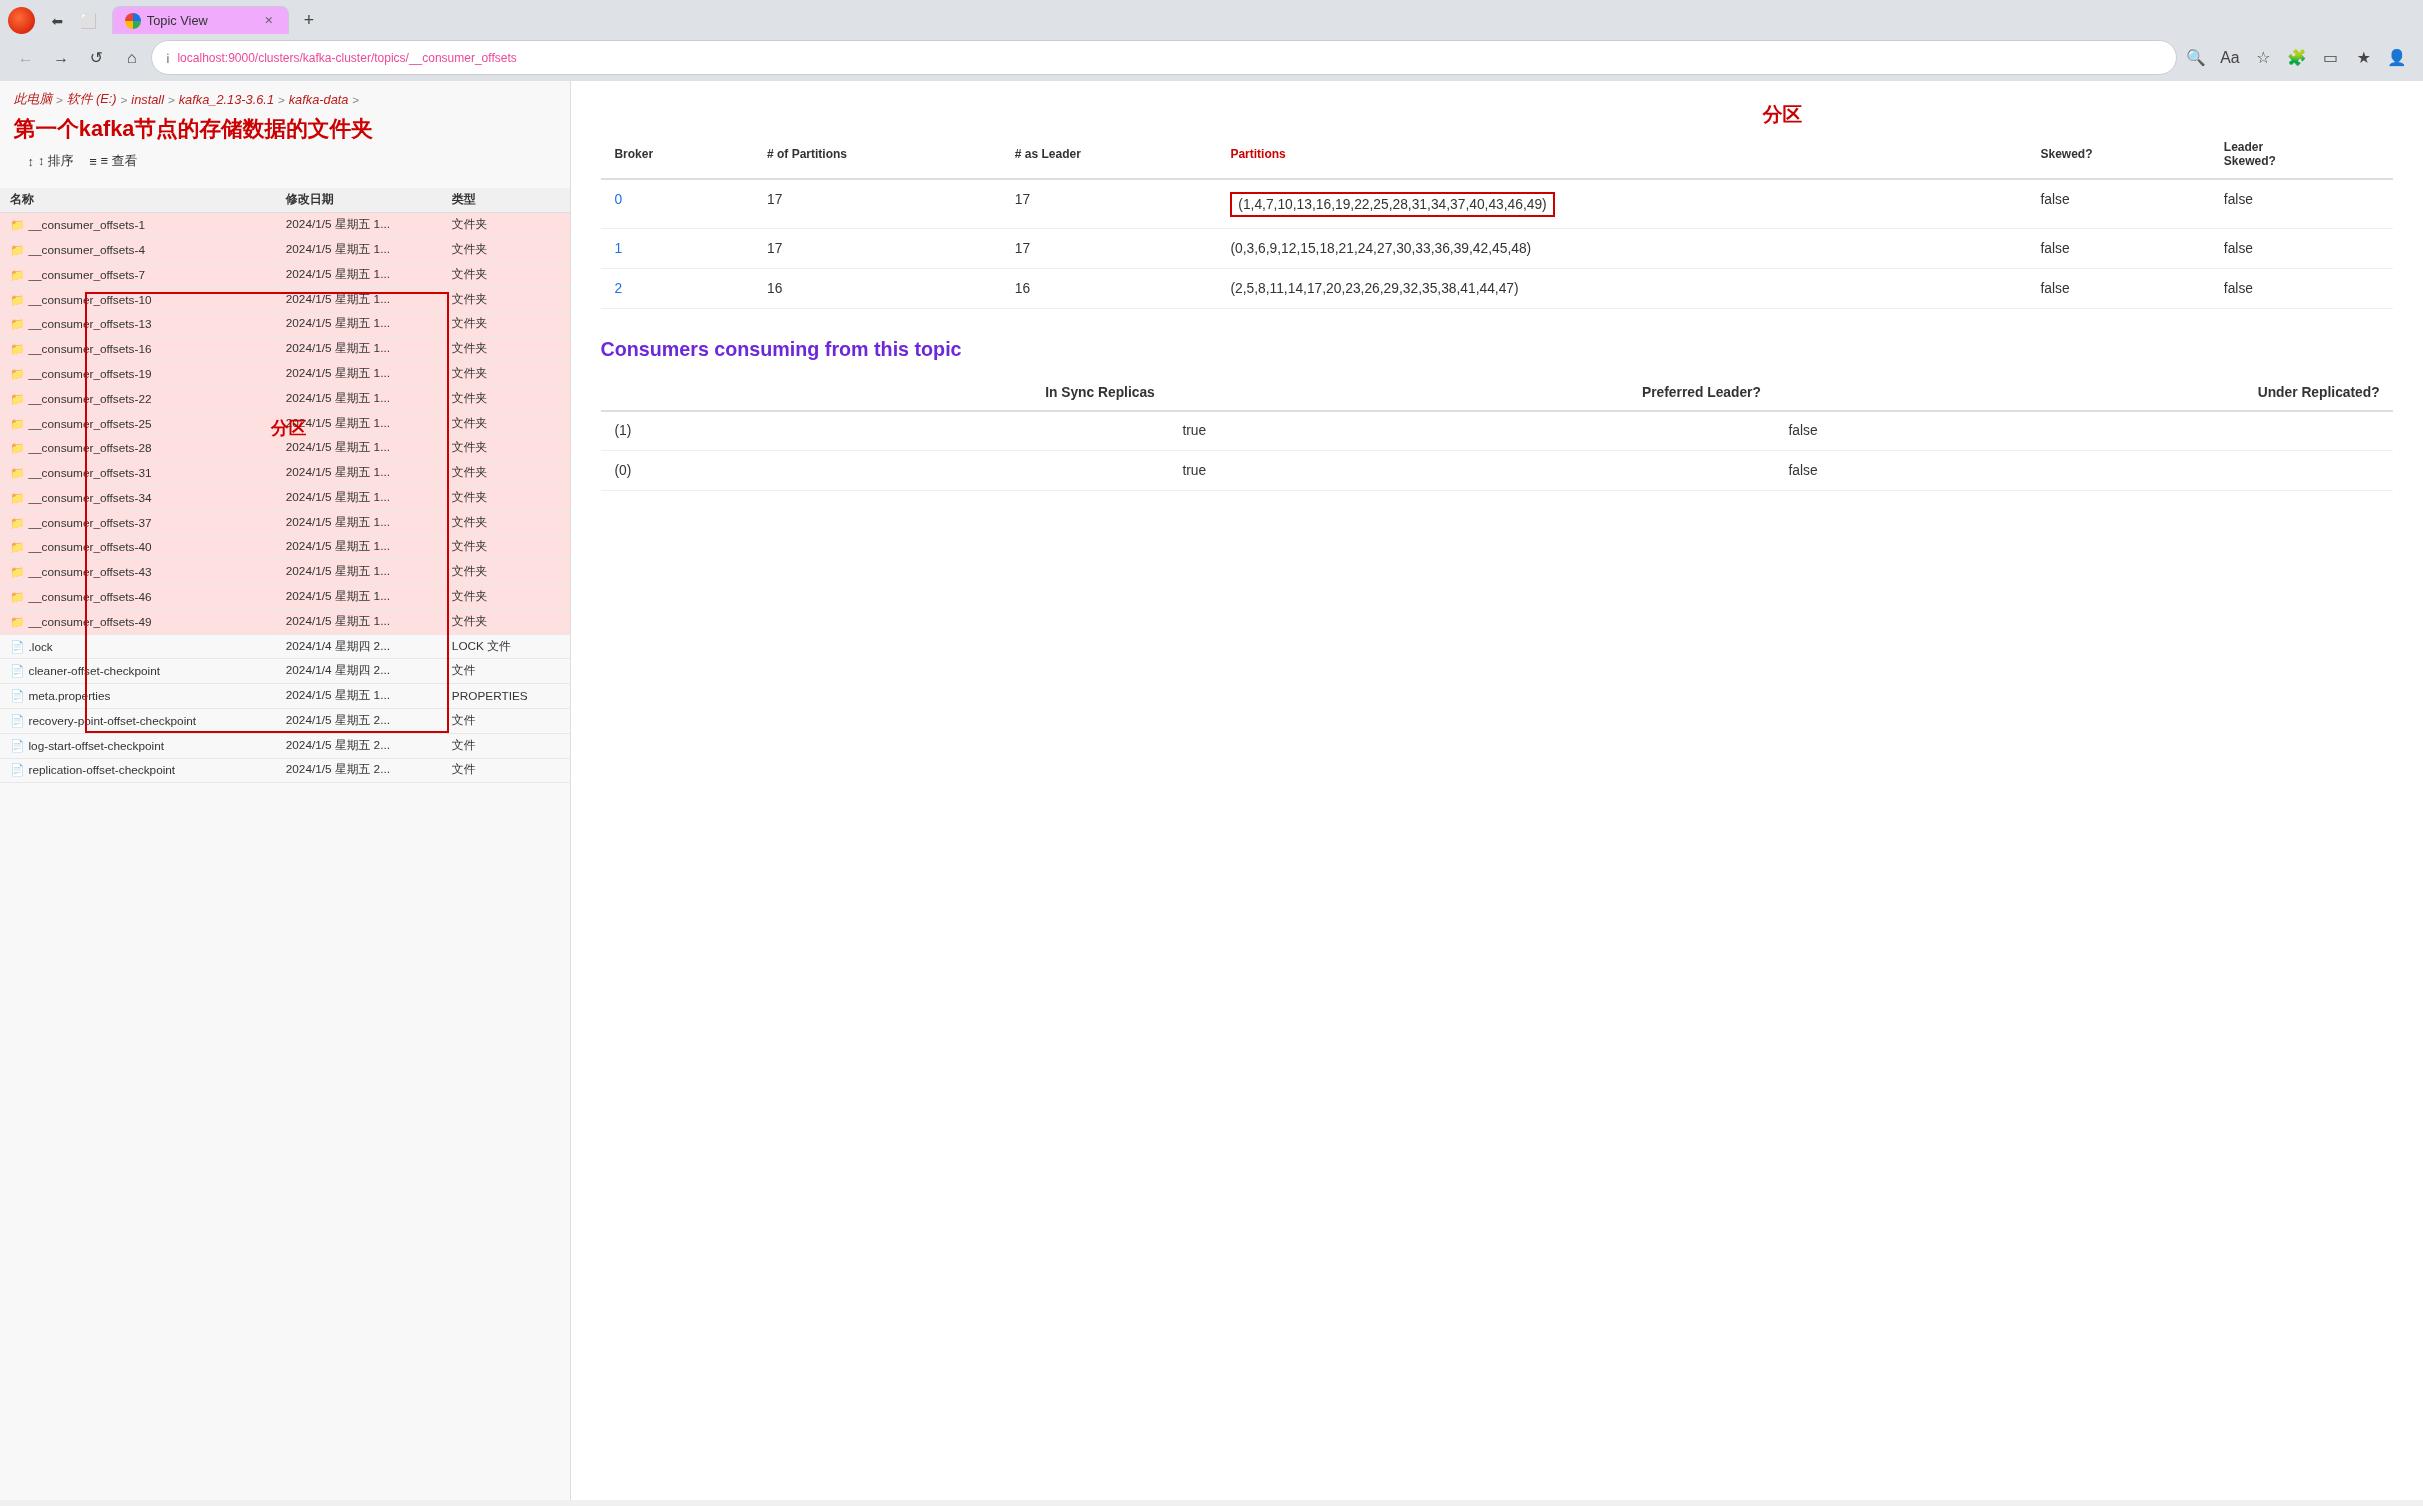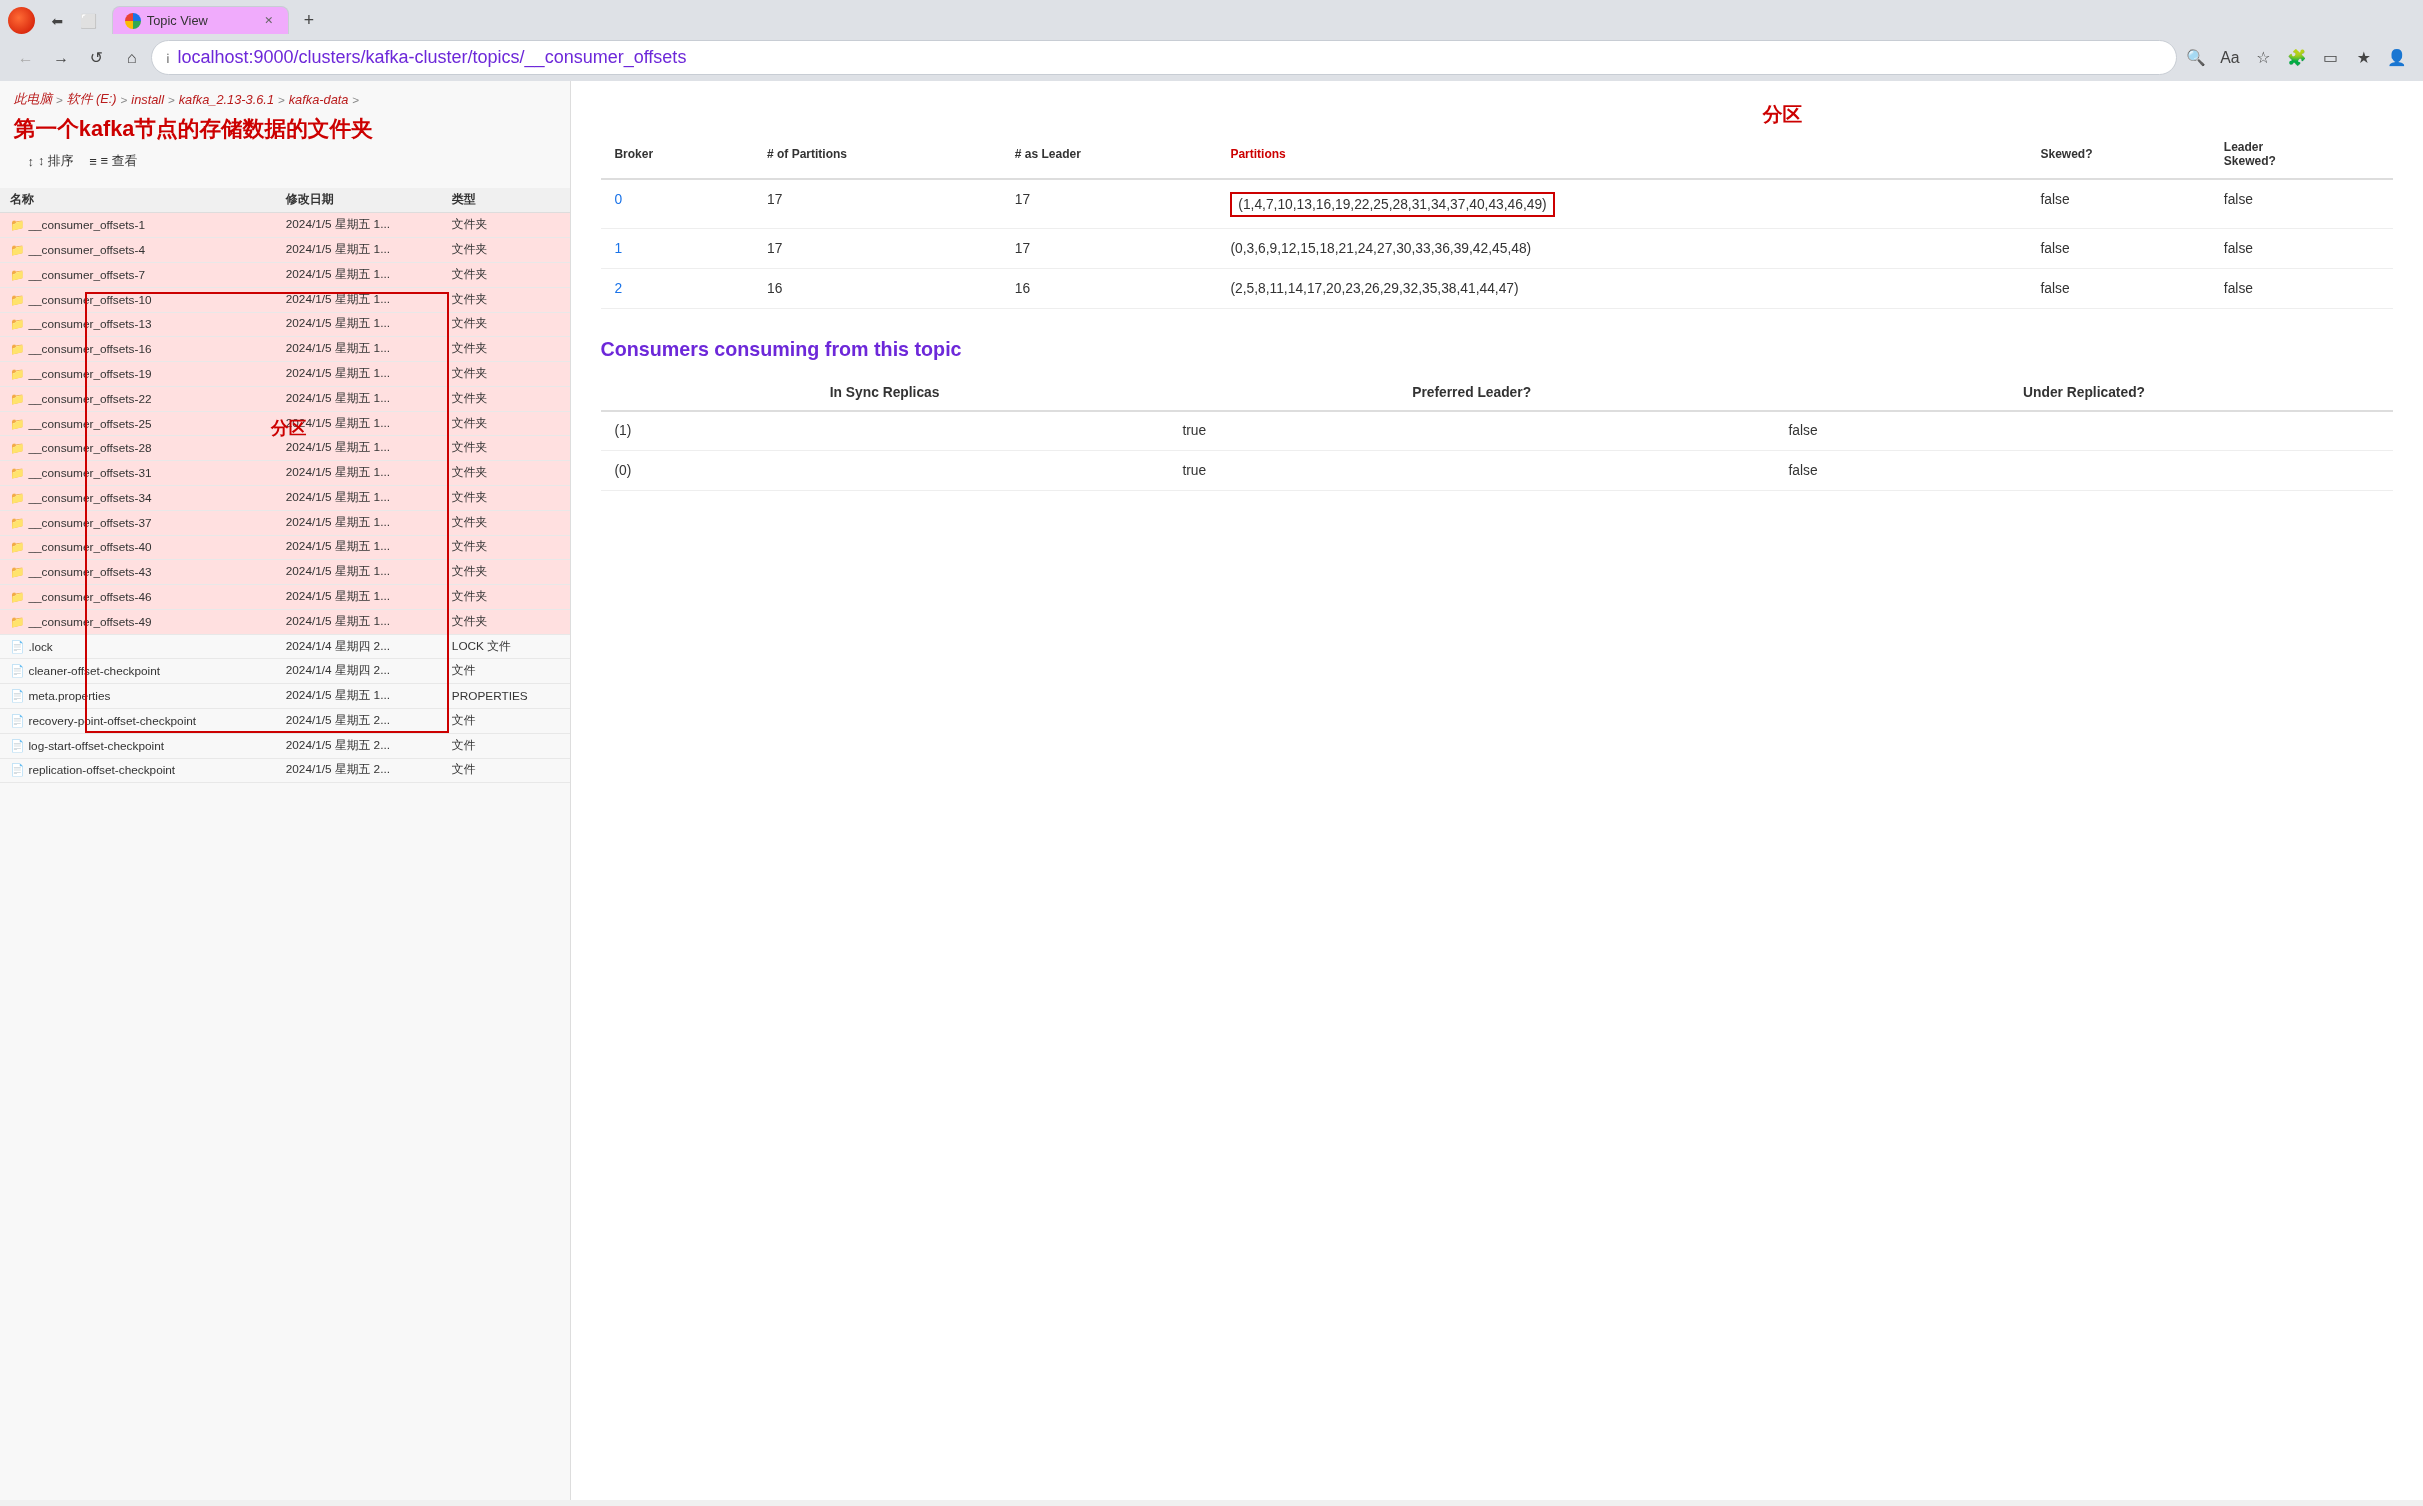--- a/index.html
+++ b/index.html
@@ -16,21 +16,21 @@
     .tab-favicon { width: 15.8px; height: 15.8px; border-radius: 50%; background: conic-gradient(#1a73e8 0deg 90deg, #34a853 90deg 180deg, #fbbc04 180deg 270deg, #ea4335 270deg 360deg); flex-shrink: 0; }
     .tab-label { flex: 1; white-space: nowrap; overflow: hidden; text-overflow: ellipsis; }
     .tab-close { width: 15.8px; height: 15.8px; border-radius: 50%; display: flex; align-items: center; justify-content: center; font-size: 10.8px; color: #666; cursor: pointer; }
     .new-tab-btn { width: 27.6px; height: 27.6px; border-radius: 5.9px; background: transparent; border: none; cursor: pointer; display: flex; align-items: center; justify-content: center; font-size: 17.7px; color: #444; margin-left: 3.9px; }
 
     .nav-bar { display: flex; align-items: center; padding: 5.9px 9.9px; background: #dee1e6; gap: 3.9px; }
     .nav-btn { width: 31.5px; height: 31.5px; border-radius: 50%; background: transparent; border: none; cursor: pointer; display: flex; align-items: center; justify-content: center; font-size: 15.8px; color: #444; }
     .nav-btn.disabled { color: #aaa; cursor: default; }
     .address-bar { flex: 1; display: flex; align-items: center; background: #ffffff; border-radius: 19.7px; padding: 4.9px 13.8px; gap: 7.9px; border: 1px solid #c8cdd4; height: 35px; }
     .address-icon { color: #666; font-size: 12.8px; }
-    .address-text { flex: 1; font-size: 18px; color: #6d28d9; }
+    .address-text { flex: 1; font-size: 12px; color: #ec4899; }
     .nav-right-btns { display: flex; gap: 2px; }
 
     
     .main-content { display: flex; height: calc(100vh - 87px); background: #fff; }
 
     
     .file-explorer { width: 571px; flex-shrink: 0; background: #f8f8f8; border-right: 1px solid #ddd; overflow-y: auto; position: relative; padding: 0; }
     .explorer-header { padding: 9.9px 13.8px; }
     .breadcrumb { display: flex; align-items: center; gap: 3.9px; font-size: 12.8px; color: #333; flex-wrap: wrap; }
     .breadcrumb-item { color: #b91c1c; font-style: italic; }
@@ -55,21 +55,21 @@
     .broker-table th { font-weight: 600; font-size: 12px; padding: 9.9px 13.8px; border-bottom: 2px solid #ddd; text-align: left; color: #333; }
     .broker-table td { padding: 11.8px 13.8px; border-bottom: 1px solid #eee; font-size: 13.8px; color: #333; vertical-align: top; }
     .broker-link { color: #1a73e8; text-decoration: none; font-weight: 500; }
 
     .consumers-section { margin-top: 9.9px; }
     .consumers-title { font-size: 19.7px; font-weight: 600; color: #6d28d9; margin-bottom: 13.8px; }
     .consumer-notice { background: #e8f4f8; border: 1px solid #b8d8e8; border-radius: 3.9px; padding: 11.8px 15.8px; font-size: 13.8px; color: #444; margin-bottom: 19.7px; }
     .consumer-notice a { color: #1a73e8; font-weight: 600; text-decoration: none; }
 
     .replica-table { width: 100%; border-collapse: collapse; margin-top: 9.9px; }
-    .replica-table th { font-weight: 600; font-size: 13.8px; padding: 9.9px 13.8px; border-bottom: 2px solid #ddd; text-align: center; color: #333; }
+    .replica-table th { font-weight: 600; font-size: 13.8px; padding: 9.9px 13.8px; border-bottom: 2px solid #ddd; text-align: right; color: #333; }
     .replica-table td { padding: 11.8px 13.8px; border-bottom: 1px solid #eee; font-size: 13.8px; color: #333; }
 
     
     ::-webkit-scrollbar { width: 7.9px; height: 7.9px; }
     ::-webkit-scrollbar-track { background: #f1f1f1; }
     ::-webkit-scrollbar-thumb { background: #c0c0c0; border-radius: 3.9px; }
   </style>
 </head>
 <body>
 

